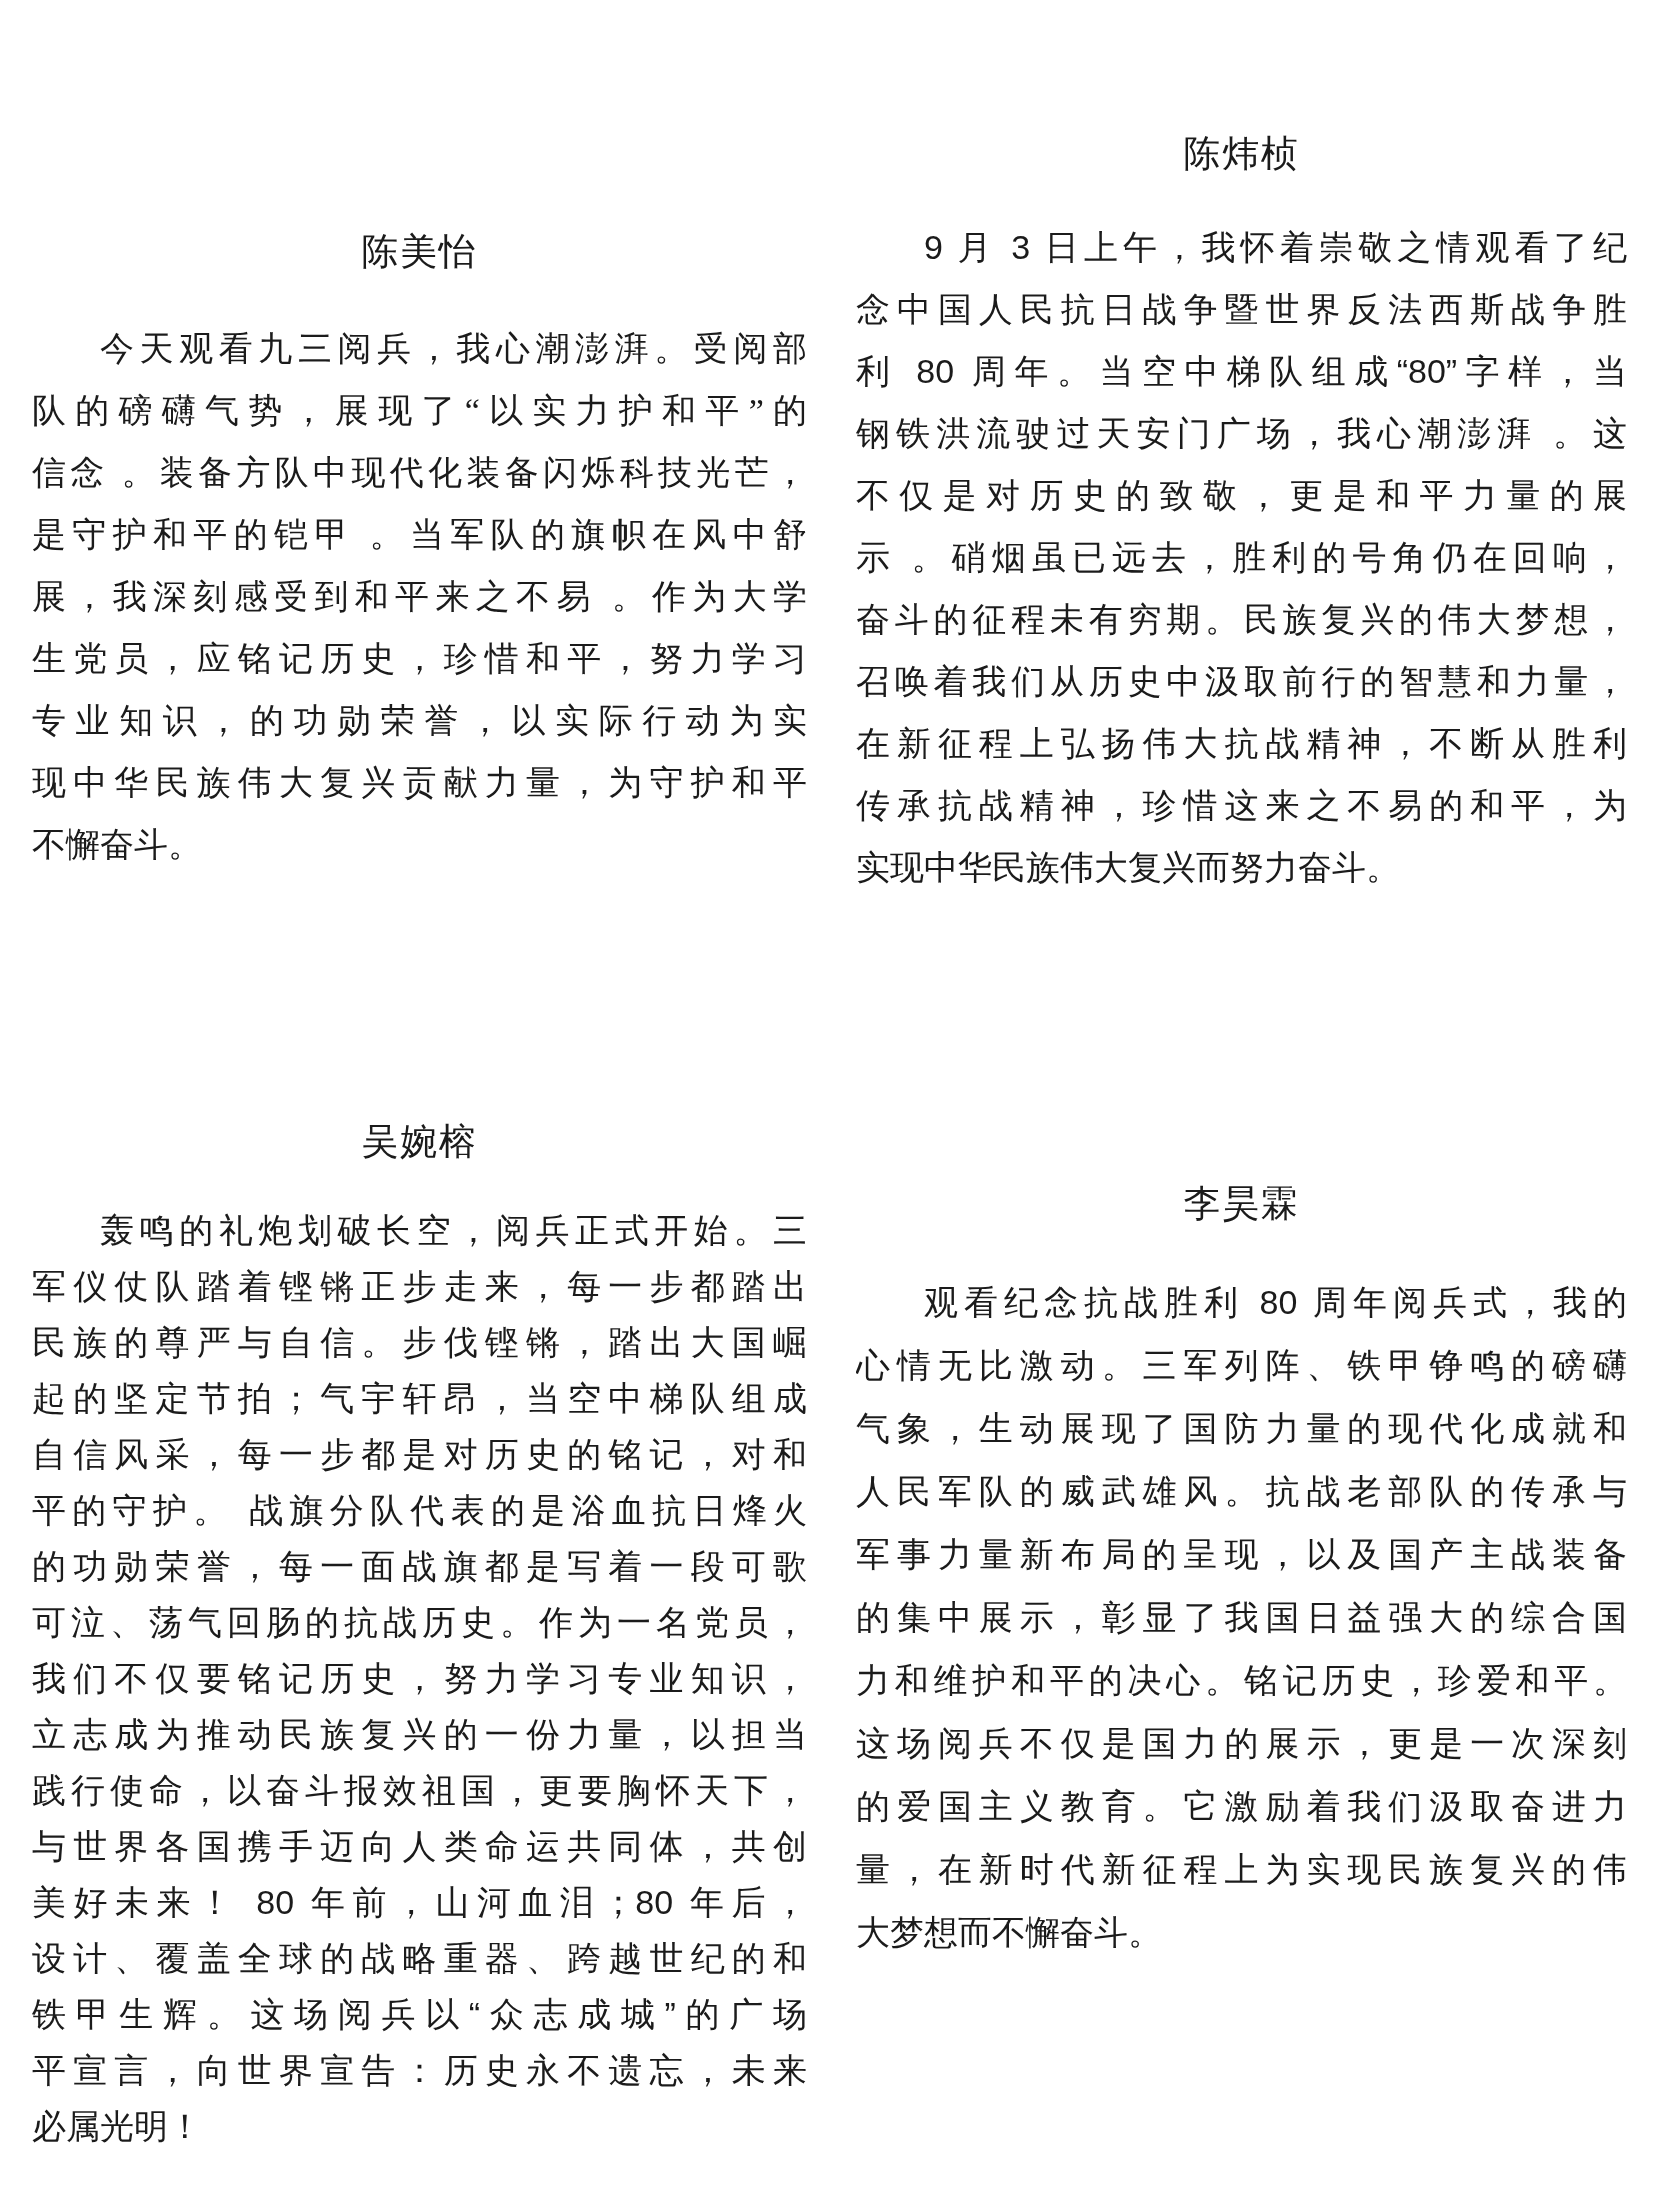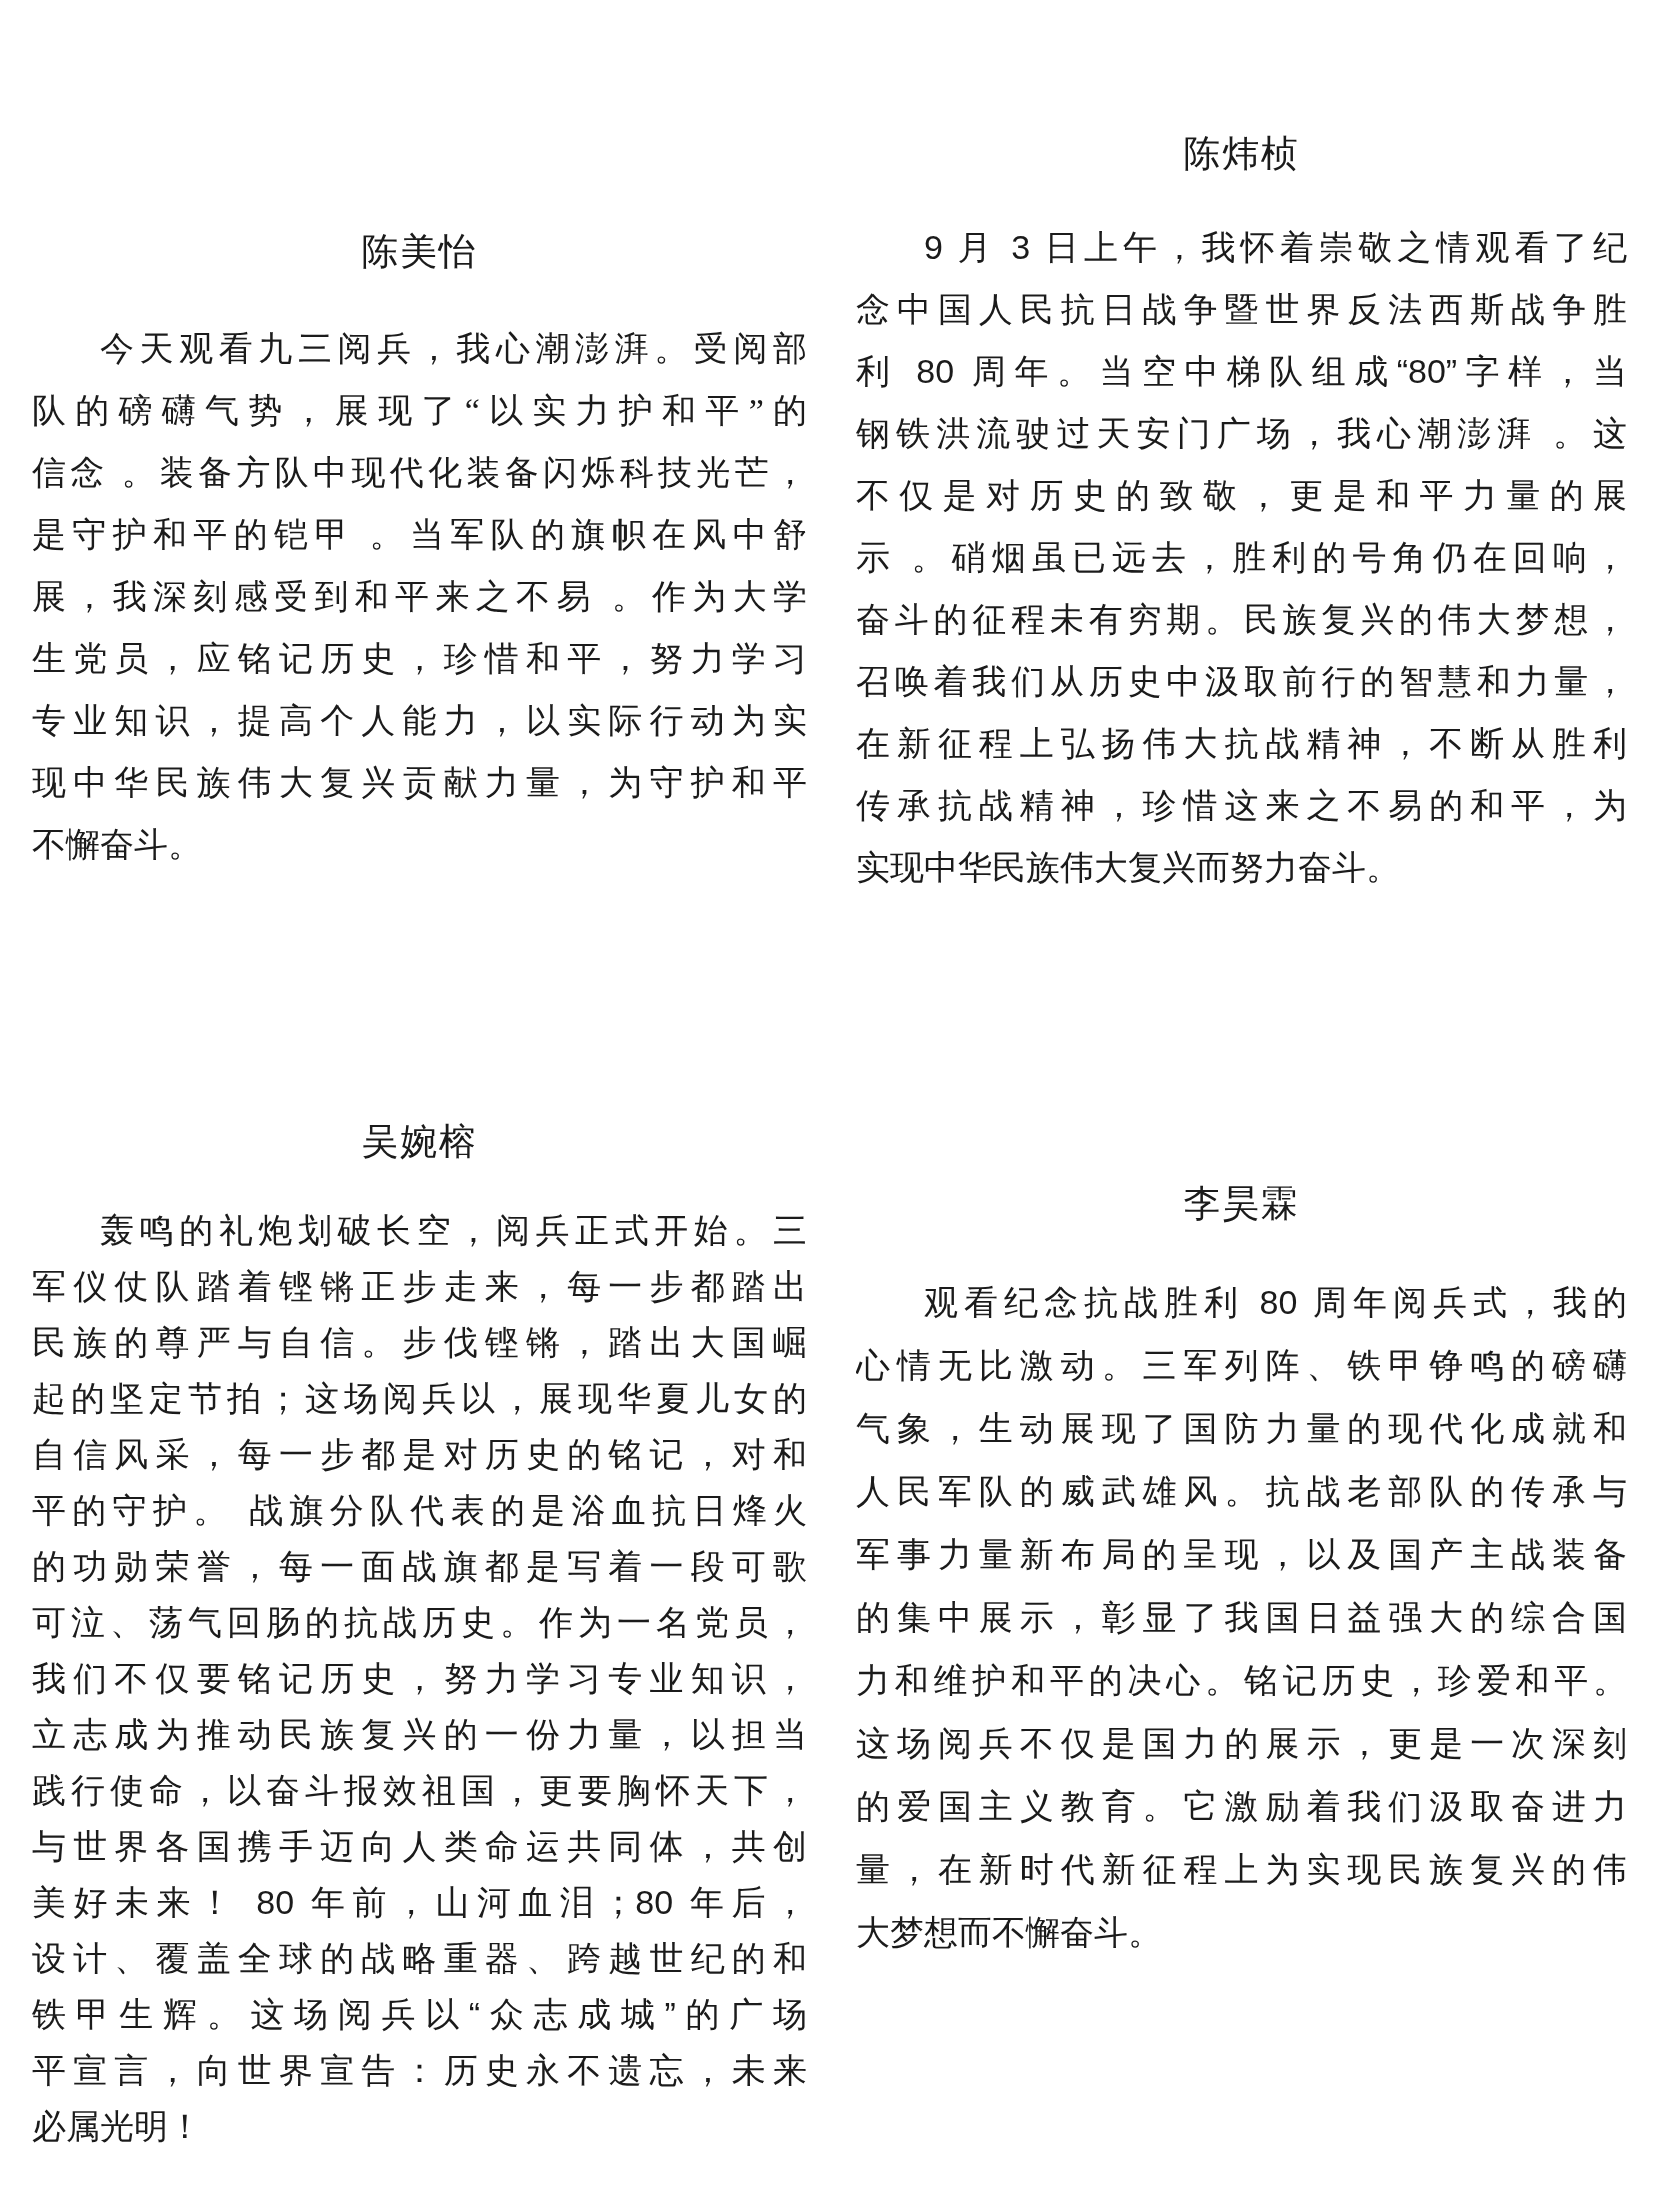--- a/index.html
+++ b/index.html
@@ -56,21 +56,21 @@
 
   <div class="section" id="s1">
     <div class="title">陈美怡</div>
     <div class="para">
         <div class="line">今天观看九三阅兵，我心潮澎湃。受阅部</div>
         <div class="line">队的磅礴气势，展现了“以实力护和平”的</div>
         <div class="line">信念 。装备方队中现代化装备闪烁科技光芒，</div>
         <div class="line">是守护和平的铠甲 。当军队的旗帜在风中舒</div>
         <div class="line">展，我深刻感受到和平来之不易 。作为大学</div>
         <div class="line">生党员，应铭记历史，珍惜和平，努力学习</div>
-        <div class="line">专业知识，提高个人能力，以实际行动为实</div>
+        <div class="line">专业知识，的功勋荣誉，以实际行动为实</div>
         <div class="line">现中华民族伟大复兴贡献力量，为守护和平</div>
         <div class="line">不懈奋斗。</div>
       </div>
   </div>
 
   <div class="section" id="s2">
     <div class="title">陈炜桢</div>
     <div class="para">
         <div class="line">9 月 3 日上午，我怀着崇敬之情观看了纪</div>
         <div class="line">念中国人民抗日战争暨世界反法西斯战争胜</div>
@@ -85,21 +85,21 @@
         <div class="line">实现中华民族伟大复兴而努力奋斗。</div>
       </div>
   </div>
 
   <div class="section" id="s3">
     <div class="title">吴婉榕</div>
     <div class="para">
         <div class="line">轰鸣的礼炮划破长空，阅兵正式开始。三</div>
         <div class="line">军仪仗队踏着铿锵正步走来，每一步都踏出</div>
         <div class="line">民族的尊严与自信。步伐铿锵，踏出大国崛</div>
-        <div class="line">起的坚定节拍；这场阅兵以，展现华夏儿女的</div>
+        <div class="line">起的坚定节拍；气宇轩昂，当空中梯队组成</div>
         <div class="line">自信风采，每一步都是对历史的铭记，对和</div>
         <div class="line">平的守护。 战旗分队代表的是浴血抗日烽火</div>
         <div class="line">的功勋荣誉，每一面战旗都是写着一段可歌</div>
         <div class="line">可泣、荡气回肠的抗战历史。作为一名党员，</div>
         <div class="line">我们不仅要铭记历史，努力学习专业知识，</div>
         <div class="line">立志成为推动民族复兴的一份力量，以担当</div>
         <div class="line">践行使命，以奋斗报效祖国，更要胸怀天下，</div>
         <div class="line">与世界各国携手迈向人类命运共同体，共创</div>
         <div class="line">美好未来！ 80 年前，山河血泪；80 年后，</div>
         <div class="line">设计、覆盖全球的战略重器、跨越世纪的和</div>

